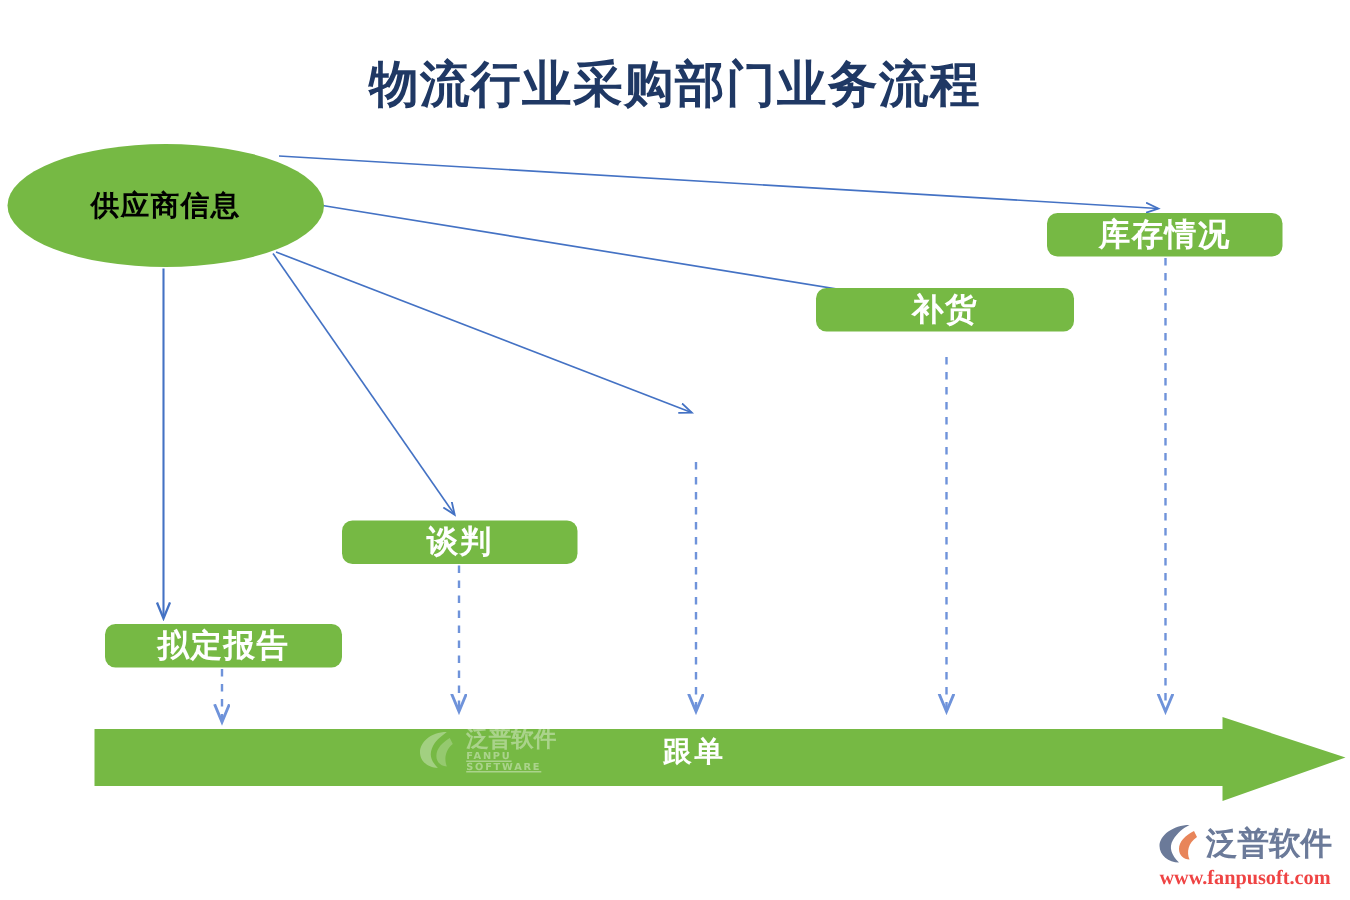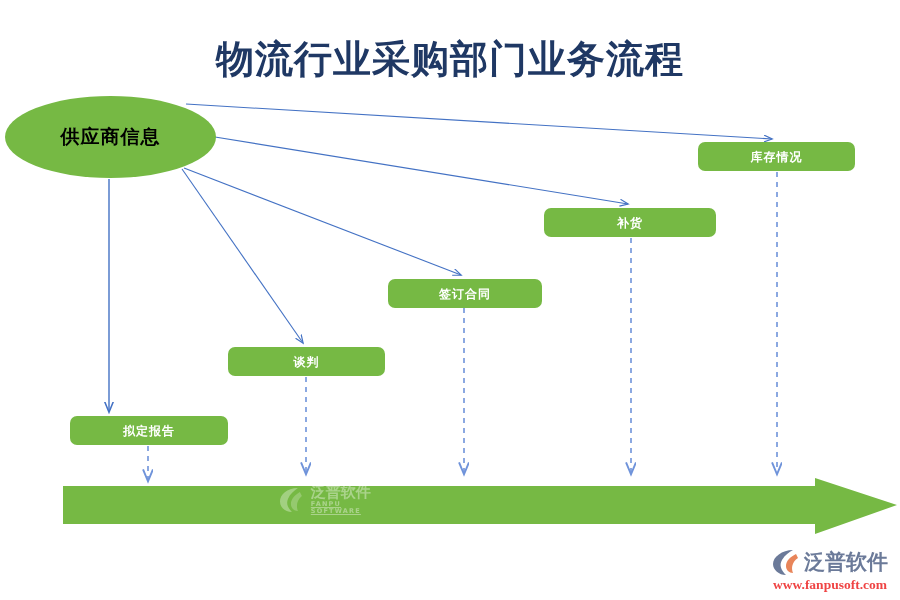--- a/index.html
+++ b/index.html
@@ -27,21 +27,21 @@
     pointer-events: none;
   }
 
   
   .title {
     position: absolute;
     left: 0;
     top: 34px;
     width: 900px;
     text-align: center;
-    font-size: 38px;
+    font-size: 33px;
     font-weight: bold;
     letter-spacing: 1px;
     color: #1f3864;
     white-space: nowrap;
   }
 
   
   .ellipse-node {
     position: absolute;
     left: 5px;
@@ -65,28 +65,28 @@
   .box-node {
     position: absolute;
     background: #76b944;
     border-radius: 7px;
     display: flex;
     align-items: center;
     justify-content: center;
     height: 29px;
   }
   .box-node .node-label {
-    font-size: 12px;
+    font-size: 21px;
     font-weight: bold;
     color: #ffffff;
     letter-spacing: 1px;
     line-height: 1;
   }
   #node-inventory { left: 698px; top: 142px; width: 157px; }
-  #node-replenish { left: 544px; top: 208px; width: 172px; }
+  #node-replenish { left: 544px; top: 192px; width: 172px; }
   #node-contract  { left: 388px; top: 279px; width: 154px; }
   #node-negotiate { left: 228px; top: 347px; width: 157px; }
   #node-report    { left: 70px;  top: 416px; width: 158px; }
 
   
   .flow-arrow-wrap {
     position: absolute;
     left: 60px;
     top: 470px;
     width: 840px;
@@ -205,37 +205,35 @@
   </div>
 
   <div class="box-node" id="node-inventory">
     <span class="node-label">库存情况</span>
   </div>
 
   <div class="box-node" id="node-replenish">
     <span class="node-label">补货</span>
   </div>
 
-  <div class="box-node" id="node-contract">
-    <span class="node-label">签订合同</span>
-  </div>
 
   <div class="box-node" id="node-negotiate">
     <span class="node-label">谈判</span>
   </div>
 
   <div class="box-node" id="node-report">
     <span class="node-label">拟定报告</span>
   </div>
 
   <div class="flow-arrow-wrap">
     <svg width="840" height="70" viewBox="0 0 840 70" xmlns="http://www.w3.org/2000/svg">
       <polygon points="3,16 755,16 755,8 837,35 755,64 755,54 3,54" fill="#76b944"></polygon>
     </svg>
   </div>
+  <div class="flow-arrow-label">跟单</div>
 
   <div class="watermark">
     <svg width="30" height="28" viewBox="0 0 30 28" xmlns="http://www.w3.org/2000/svg">
       <path d="M20,2 C9,2 2,9 2,15.5 C2,22 8,26 14,26 C10,22 8,18 10,13 C12,8 16,5 20,2 Z" fill="#ffffff" opacity="0.85"></path>
       <path d="M22,6 C17,9 13,13 13,18 C13,22 16,25 20,25 C18,20 19,14 24,10 Z" fill="#ffffff" opacity="0.6"></path>
     </svg>
     <span class="wm-text">
       <span class="wm-cn">泛普软件</span>
       <span class="wm-en">FANPU SOFTWARE</span>
     </span>

